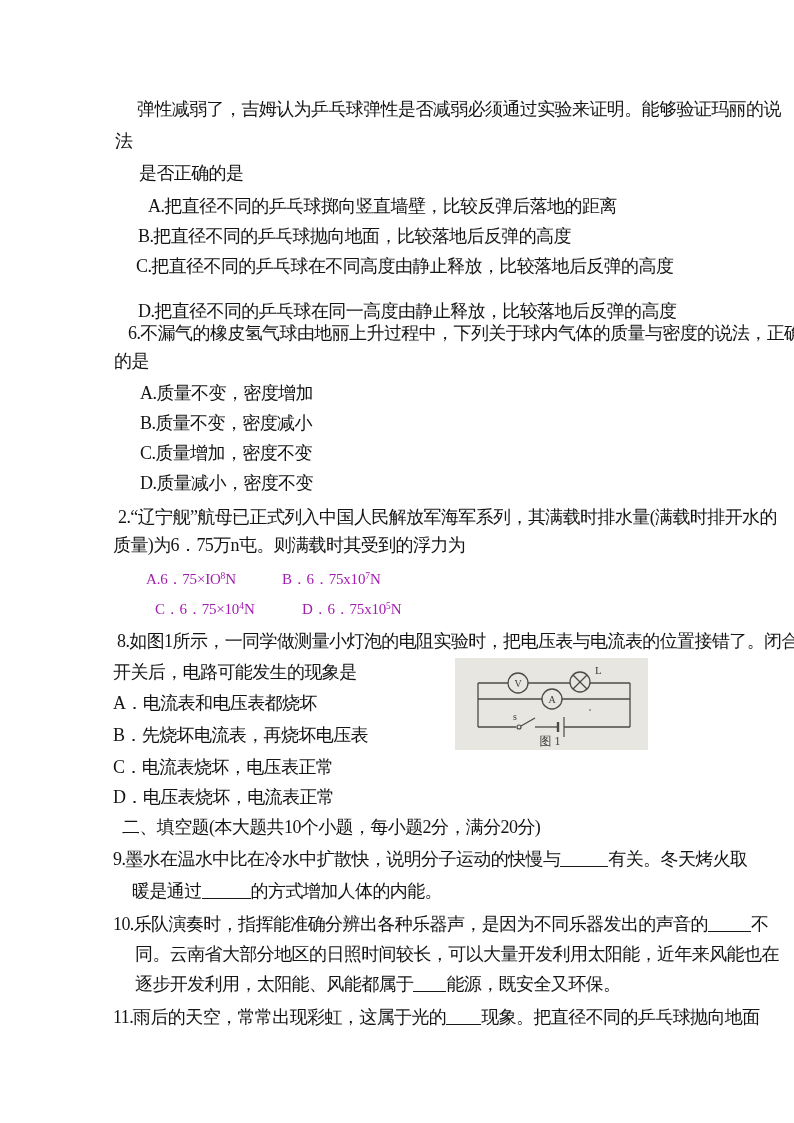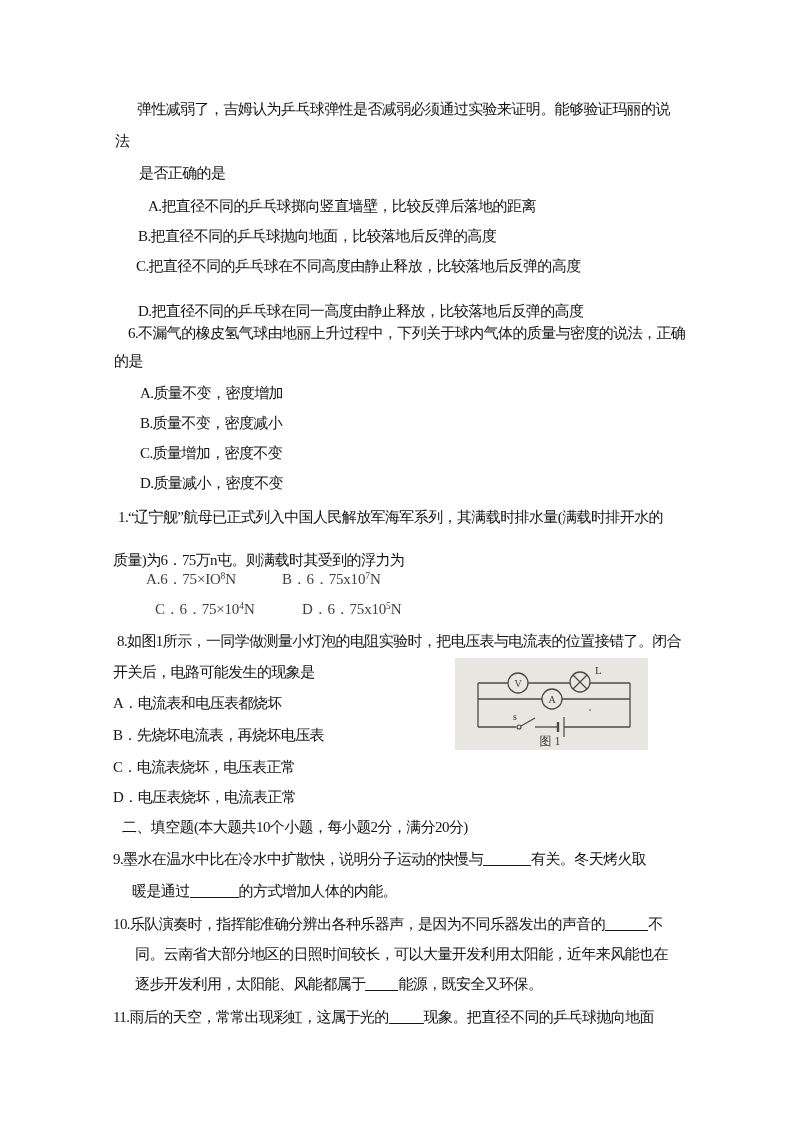--- a/index.html
+++ b/index.html
@@ -3,23 +3,23 @@
 <meta charset="utf-8">
 <style>
   html,body{margin:0;padding:0;}
   body{
     width:794px;height:1123px;position:relative;background:#ffffff;
     font-family:"Liberation Serif","DejaVu Serif",serif;
     color:#141414;overflow:hidden;
   }
   .ln{
     position:absolute;white-space:nowrap;
-    font-size:15px;letter-spacing:-0.6px;line-height:19px;color:#141414;
+    font-size:18px;letter-spacing:-0.6px;line-height:19px;color:#141414;
   }
-  .opt-part{position:absolute;white-space:nowrap;font-size:15px;letter-spacing:-0.2px;color:#404040;}
+  .opt-part{position:absolute;white-space:nowrap;font-size:15px;letter-spacing:-0.2px;color:#a21caf;}
   sup{font-size:9.5px;letter-spacing:0;line-height:0;vertical-align:5px;}
   .blank{
     display:inline-block;border-bottom:1.4px solid #1a1a1a;
     height:14px;vertical-align:-2px;
   }
   .b48{width:48px}.b49{width:49px}.b43{width:43px}.b33{width:33px}.b35{width:35px}
   .figure-box{
     position:absolute;left:455px;top:658px;width:193px;height:92px;
     background:#e8e6e1;
   }
@@ -35,22 +35,22 @@
 <div class="ln" style="left:136px;top:257px">C.把直径不同的乒乓球在不同高度由静止释放，比较落地后反弹的高度</div>
 <div class="ln" style="left:138px;top:302px">D.把直径不同的乒乓球在同一高度由静止释放，比较落地后反弹的高度</div>
 
 <div class="ln" style="left:128px;top:324px">6.不漏气的橡皮氢气球由地丽上升过程中，下列关于球内气体的质量与密度的说法，正确</div>
 <div class="ln" style="left:114px;top:352px">的是</div>
 <div class="ln" style="left:140px;top:384px">A.质量不变，密度增加</div>
 <div class="ln" style="left:140px;top:414px">B.质量不变，密度减小</div>
 <div class="ln" style="left:140px;top:444px">C.质量增加，密度不变</div>
 <div class="ln" style="left:140px;top:474px">D.质量减小，密度不变</div>
 
-<div class="ln" style="left:118px;top:508px">1.“辽宁舰”航母已正式列入中国人民解放军海军系列，其满载时排水量(满载时排开水的</div>
-<div class="ln" style="left:113px;top:551px">质量)为6．75万n屯。则满载时其受到的浮力为</div>
+<div class="ln" style="left:118px;top:508px">2.“辽宁舰”航母已正式列入中国人民解放军海军系列，其满载时排水量(满载时排开水的</div>
+<div class="ln" style="left:113px;top:536px">质量)为6．75万n屯。则满载时其受到的浮力为</div>
 <div class="opt-part" style="left:146px;top:570px"><span>A.6．75×IO</span><sup>8</sup><span>N</span></div>
 <div class="opt-part" style="left:282px;top:570px"><span>B．6．75x10</span><sup>7</sup><span>N</span></div>
 <div class="opt-part" style="left:155px;top:600px"><span>C．6．75×10</span><sup>4</sup><span>N</span></div>
 <div class="opt-part" style="left:302px;top:600px"><span>D．6．75x10</span><sup>5</sup><span>N</span></div>
 
 <div class="ln" style="left:117px;top:632px">8.如图1所示，一同学做测量小灯泡的电阻实验时，把电压表与电流表的位置接错了。闭合</div>
 <div class="ln" style="left:113px;top:663px">开关后，电路可能发生的现象是</div>
 <div class="ln" style="left:113px;top:694px">A．电流表和电压表都烧坏</div>
 <div class="ln" style="left:113px;top:726px">B．先烧坏电流表，再烧坏电压表</div>
 <div class="ln" style="left:113px;top:758px">C．电流表烧坏，电压表正常</div>

